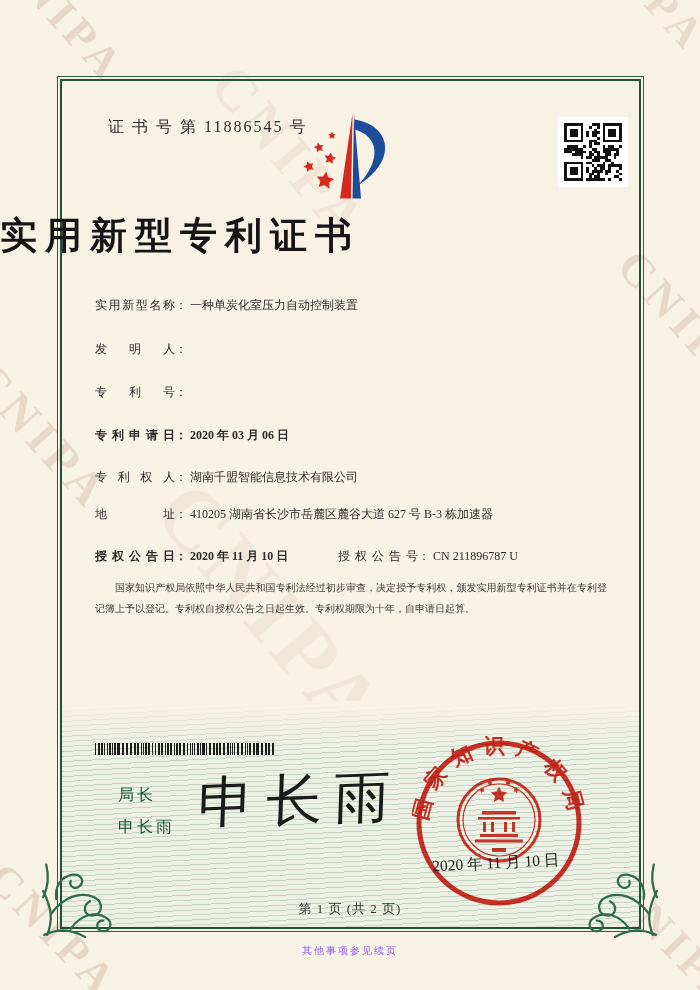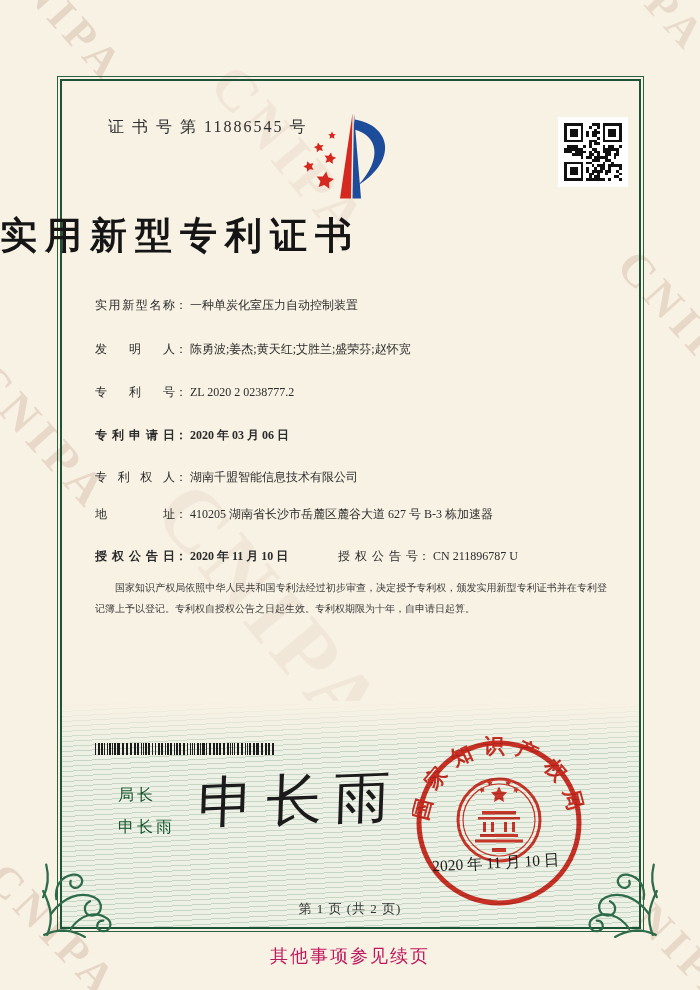--- a/index.html
+++ b/index.html
@@ -48,21 +48,21 @@
   
   .barcode{position:absolute;left:95px;top:741px;width:182px;height:12px;}
   .sig-block{position:absolute;left:118px;top:785px;font-size:16px;letter-spacing:3px;color:#14532d;}
   .sig-block div{margin-bottom:11px;}
   .sig-script{position:absolute;left:198px;top:763px;font-size:56px;letter-spacing:12px;
               color:#1b1b1b;transform:rotate(-2deg) skewX(-4deg);white-space:nowrap;}
   .seal{position:absolute;left:412px;top:736px;width:175px;height:175px;mix-blend-mode:multiply;}
   .page-info{position:absolute;left:0;top:900px;width:700px;text-align:center;
              font-size:13px;letter-spacing:1px;color:#333;}
   .cont-note{position:absolute;left:0;top:944px;width:700px;text-align:center;
-             font-size:18px;letter-spacing:2px;color:#be185d;}
+             font-size:10px;letter-spacing:2px;color:#8b5cf6;}
 </style>
 </head>
 <body>
 
 <div class="page">
 
   <span class="wm" style="left:-22px;top:-12px;font-size:44px;opacity:.28;transform:rotate(48deg);">CNIPA</span>
   <span class="wm" style="left:560px;top:-42px;font-size:44px;opacity:.22;transform:rotate(48deg);">CNIPA</span>
   <span class="wm" style="left:185px;top:120px;font-size:58px;opacity:.12;transform:rotate(50deg);">CNIPA</span>
   <span class="wm" style="left:598px;top:295px;font-size:46px;opacity:.26;transform:rotate(48deg);">CNIPA</span>
@@ -353,26 +353,24 @@
   <div class="title">实用新型专利证书</div>
 
   <div class="row" style="top:295px;">
     <span class="flabel">实用新型名称</span>
       <span class="fcolon">：</span>
       <span class="fvalue">一种单炭化室压力自动控制装置</span>
   </div>
   <div class="row" style="top:339px;">
     <span class="flabel">发明人</span>
       <span class="fcolon">：</span>
-      <span class="fvalue">陈勇波;姜杰;黄天红;艾胜兰;盛荣芬;赵怀宽</span>
   </div>
   <div class="row" style="top:382px;">
     <span class="flabel">专利号</span>
       <span class="fcolon">：</span>
-      <span class="fvalue">ZL 2020 2 0238777.2</span>
   </div>
   <div class="row" style="top:425px;font-weight:bold;">
     <span class="flabel">专利申请日</span>
       <span class="fcolon">：</span>
       <span class="fvalue">2020 年 03 月 06 日</span>
   </div>
   <div class="row" style="top:467px;">
     <span class="flabel">专利权人</span>
       <span class="fcolon">：</span>
       <span class="fvalue">湖南千盟智能信息技术有限公司</span>

